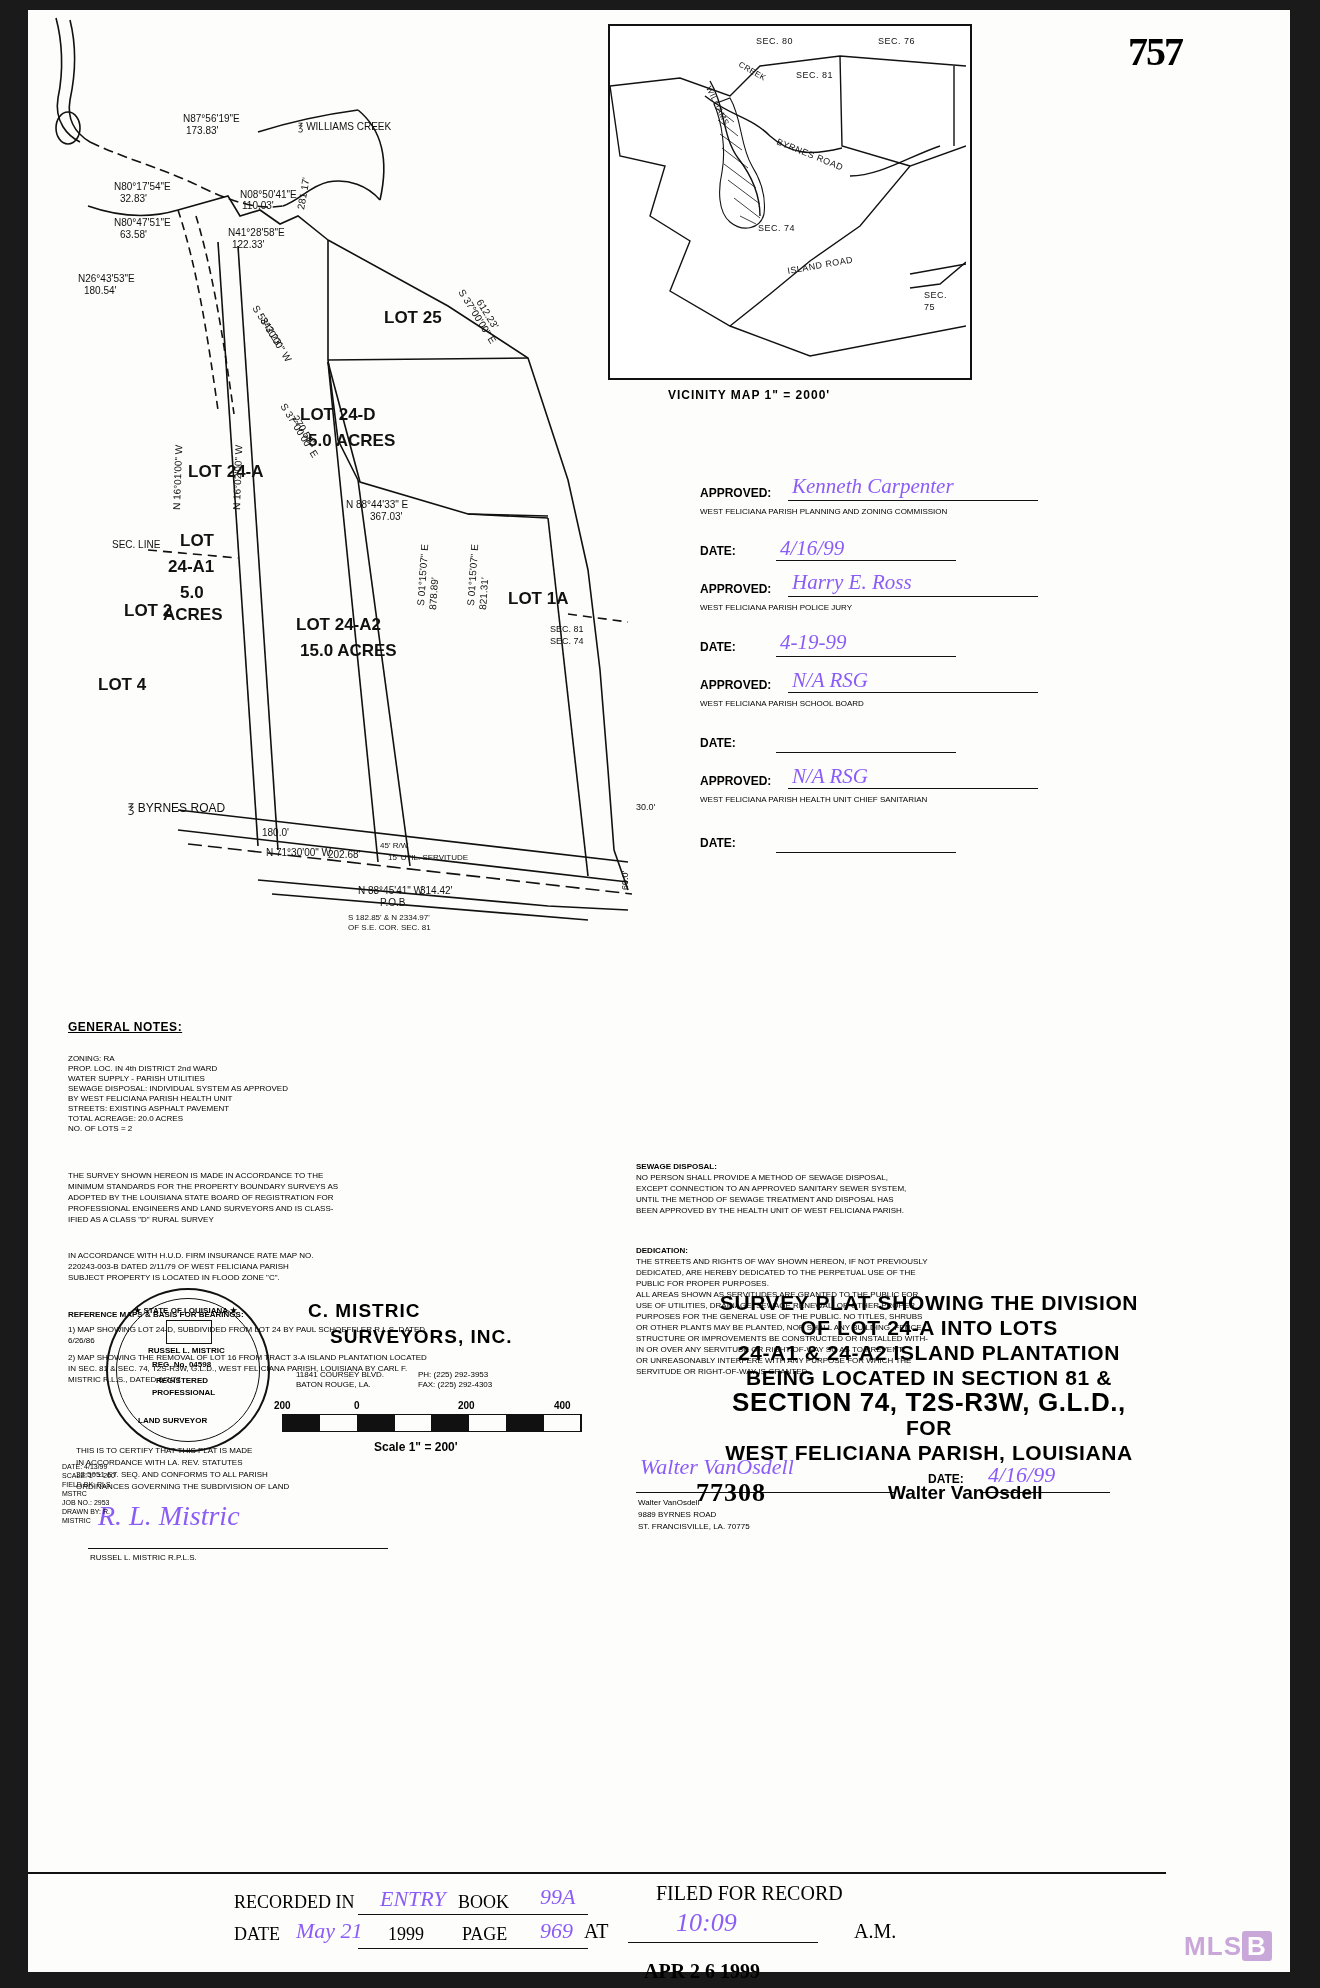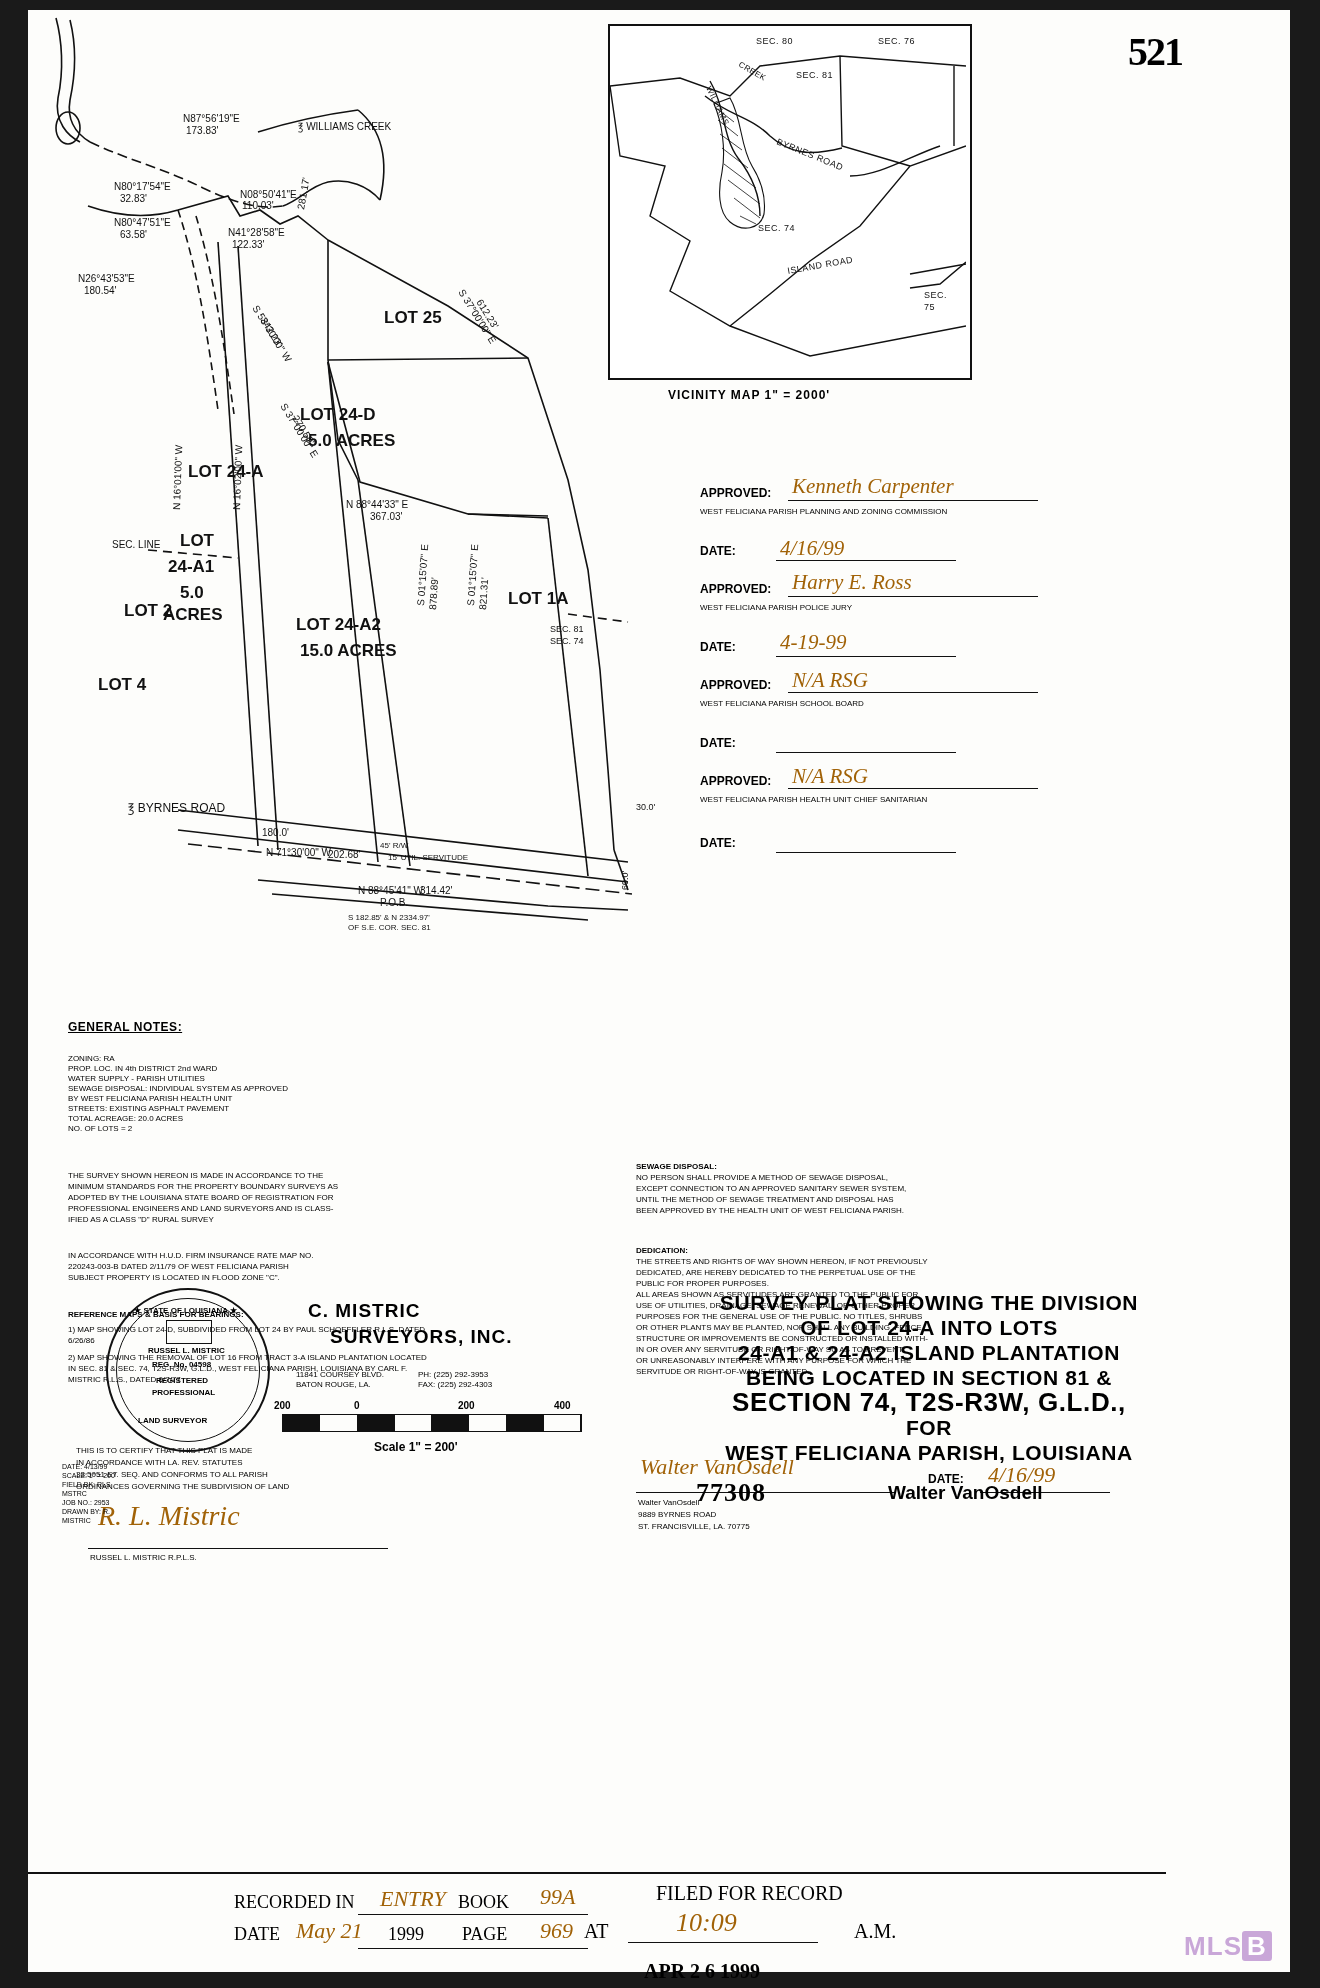--- a/index.html
+++ b/index.html
@@ -12,21 +12,21 @@
   .tiny{font-size:8px;line-height:10px;}
   .sm{font-size:10px;line-height:12px;}
   .md{font-size:12px;line-height:14px;}
   .xl{font-size:19px;line-height:22px;}
   .b{font-weight:bold;}
   
   .vicinity{position:absolute;left:580px;top:14px;width:360px;height:352px;border:2px solid #111;background:#fff;}
   .vicinity svg{position:absolute;left:0;top:0;}
   
   .approvals{position:absolute;left:672px;top:470px;width:540px;}
-  .sig{font-family:"Liberation Serif",serif;font-style:italic;font-size:21px;color:#a16207;}
+  .sig{font-family:"Liberation Serif",serif;font-style:italic;font-size:21px;color:#8b5cf6;}
   
   .notes{position:absolute;}
   .titleblock{position:absolute;left:556px;top:1280px;width:690px;text-align:center;}
   .titleblock div{font-family:"Liberation Sans",sans-serif;font-weight:bold;letter-spacing:.6px;}
   .firm{position:absolute;left:250px;top:1290px;width:300px;}
   .seal{position:absolute;left:78px;top:1278px;width:160px;height:160px;border-radius:50%;border:2px solid #111;text-align:center;}
   .seal2{position:absolute;left:8px;top:8px;right:8px;bottom:8px;border-radius:50%;border:1.4px solid #111;}
   .scalebar{position:absolute;left:254px;top:1390px;width:300px;}
   .bar{height:16px;border:1.4px solid #111;display:flex;}
   .bar i{display:block;flex:1;border-right:1px solid #111;}
@@ -36,21 +36,21 @@
   .mlsbox{display:inline-block;width:30px;height:30px;background:#c9a7d8;color:#fff;border-radius:3px;text-align:center;line-height:30px;}
   svg text{font-family:"Liberation Sans",sans-serif;}
 </style>
 </head>
 <body>
 
 <div class="page">
   <div class="sheet">
     <div class="doc">
 
-      <div class="t b" style="left:1100px;top:18px;font-size:40px;letter-spacing:-2px;font-family:'Liberation Serif',serif;">521</div>
+      <div class="t b" style="left:1100px;top:18px;font-size:40px;letter-spacing:-2px;font-family:'Liberation Serif',serif;">757</div>
 
       <div class="vicinity">
         <svg width="356" height="348" viewBox="0 0 356 348">
           <g fill="none" stroke="#111" stroke-width="1.4">
             <path d="M0 60 L70 52 L120 70 L150 40 L230 30 L356 40"></path>
             <path d="M230 30 L232 120 L300 140"></path>
             <path d="M0 60 L10 130 L55 140 L40 190 L80 215 L60 265 L120 300 L200 330 L356 300"></path>
             <path d="M356 120 L300 140 L250 200 L200 235 L160 268 L120 300"></path>
             <path d="M95 70 C120 90 140 90 160 110 C180 128 200 130 232 122"></path>
             <path d="M100 55 C115 80 112 110 128 132 C142 150 150 170 150 190"></path>

